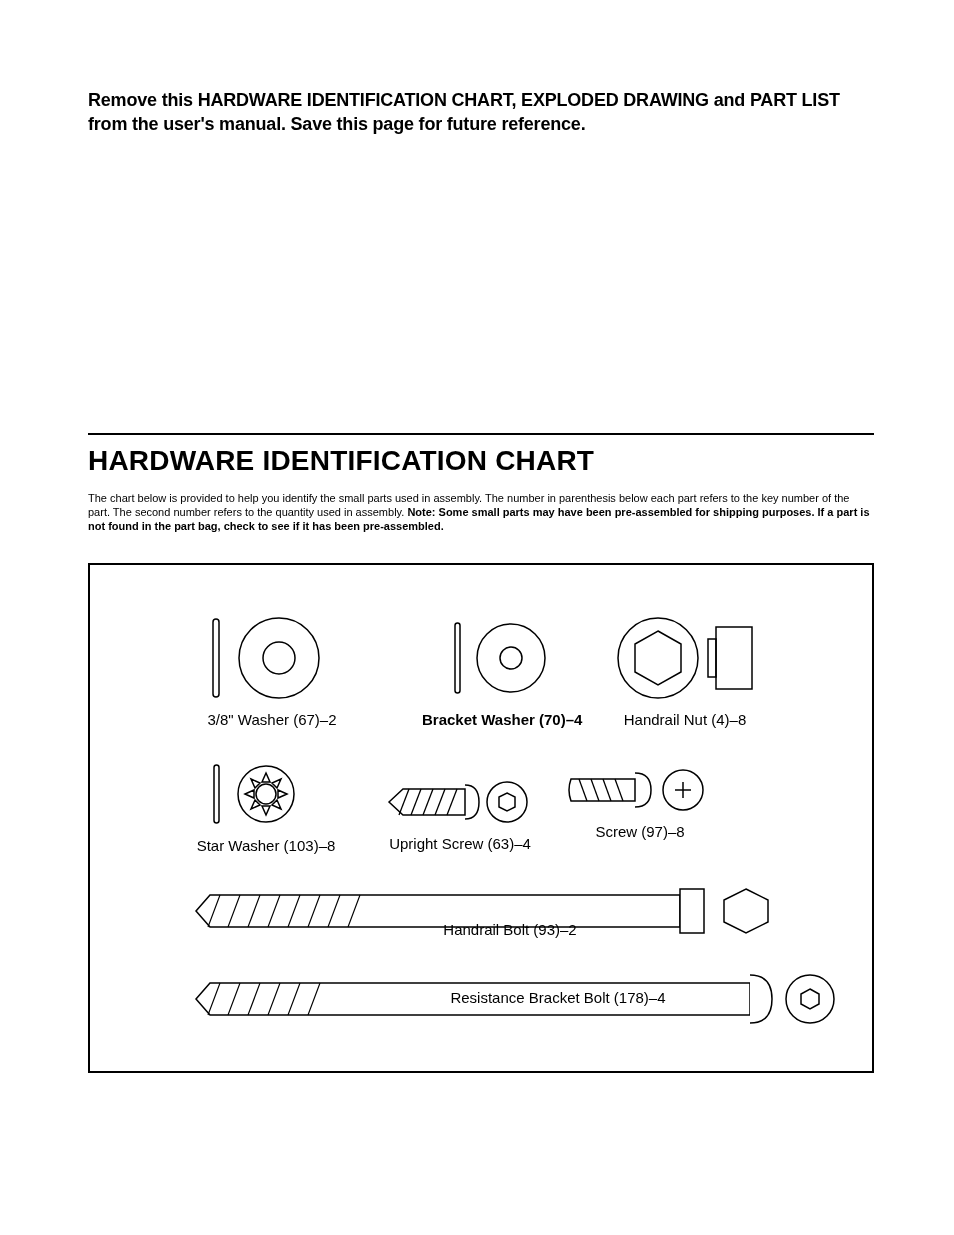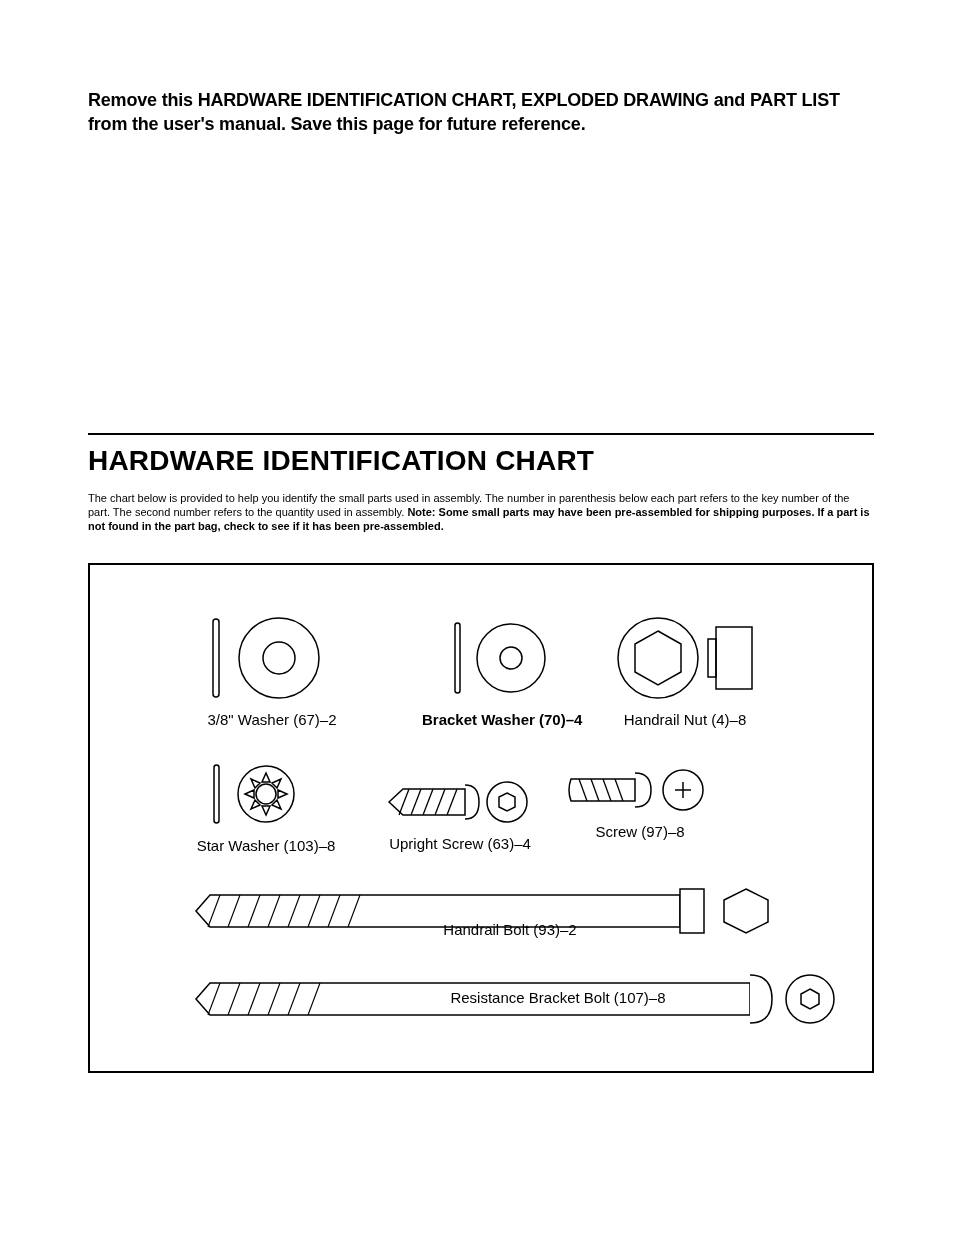--- a/index.html
+++ b/index.html
@@ -166,17 +166,17 @@
         <line x1="30" y1="12" x2="18" y2="44" stroke="#000" stroke-width="1.2"></line>
         <line x1="50" y1="12" x2="38" y2="44" stroke="#000" stroke-width="1.2"></line>
         <line x1="70" y1="12" x2="58" y2="44" stroke="#000" stroke-width="1.2"></line>
         <line x1="90" y1="12" x2="78" y2="44" stroke="#000" stroke-width="1.2"></line>
         <line x1="110" y1="12" x2="98" y2="44" stroke="#000" stroke-width="1.2"></line>
         <line x1="130" y1="12" x2="118" y2="44" stroke="#000" stroke-width="1.2"></line>
         <path d="M560 4 Q582 4 582 28 Q582 52 560 52" fill="#fff" stroke="#000" stroke-width="1.5"></path>
         <circle cx="620" cy="28" r="24" fill="none" stroke="#000" stroke-width="1.5"></circle>
         <polygon points="620,18 629,23 629,33 620,38 611,33 611,23" fill="none" stroke="#000" stroke-width="1.5"></polygon>
       </svg>
-      <div class="longlabel" style="left:228px; top:18px; width:280px;">Resistance Bracket Bolt (107)–8</div>
+      <div class="longlabel" style="left:228px; top:18px; width:280px;">Resistance Bracket Bolt (178)–4</div>
     </div>
   </div>
 
 </div>
 
 </body></html>

